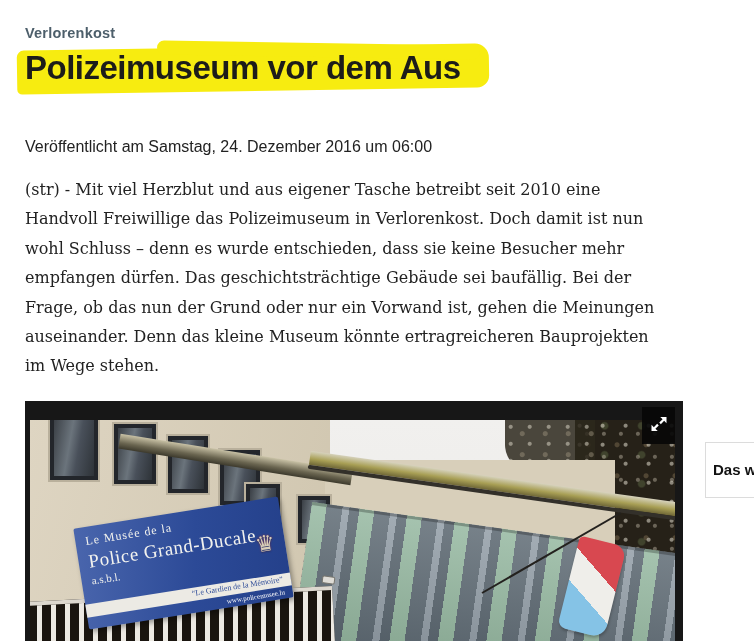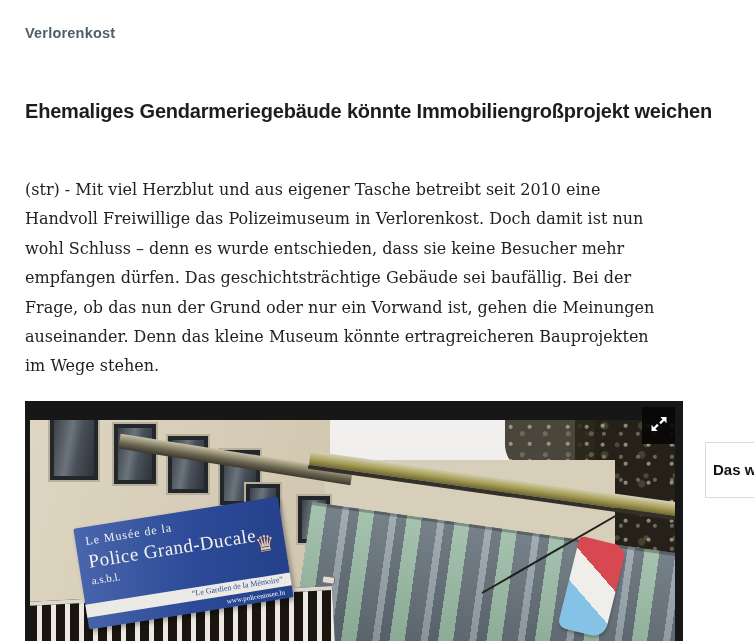--- a/index.html
+++ b/index.html
@@ -132,23 +132,26 @@
   .side-box-text { position:absolute; left:7px; top:18px; font-size:15px; font-weight:bold;
         color:#121212; white-space:nowrap; }
 </style>
 </head>
 <body>
 
 <div class="page">
 
   <div class="category">Verlorenkost</div>
 
+  <div class="headline-wrap">
+    <h1 class="hl"><span class="marker"></span><span class="marker2"></span><span class="txt">Polizeimuseum vor dem Aus</span></h1>
+  </div>
 
-  <h2 class="subheadline">Ehemaliges Gendarmeriegebäude könnte Immobiliengroßprojekt weichen</h2>
 
+  <div class="pubdate">Veröffentlicht am Samstag, 24. Dezember 2016 um 06:00</div>
 
   <p class="article-body">(str) - Mit viel Herzblut und aus eigener Tasche betreibt seit 2010 eine Handvoll Freiwillige das Polizeimuseum in Verlorenkost. Doch damit ist nun wohl Schluss – denn es wurde entschieden, dass sie keine Besucher mehr empfangen dürfen. Das geschichtsträchtige Gebäude sei baufällig. Bei der Frage, ob das nun der Grund oder nur ein Vorwand ist, gehen die Meinungen auseinander. Denn das kleine Museum könnte ertragreicheren Bauprojekten im Wege stehen.</p>
 
   <div class="media">
     <div class="photo">
       <div class="layer trees-main"></div>
       <div class="layer trees-top"></div>
       <div class="layer wall-left"></div>
       <div class="layer wall-right"></div>
       <div class="layer win w1"></div>

